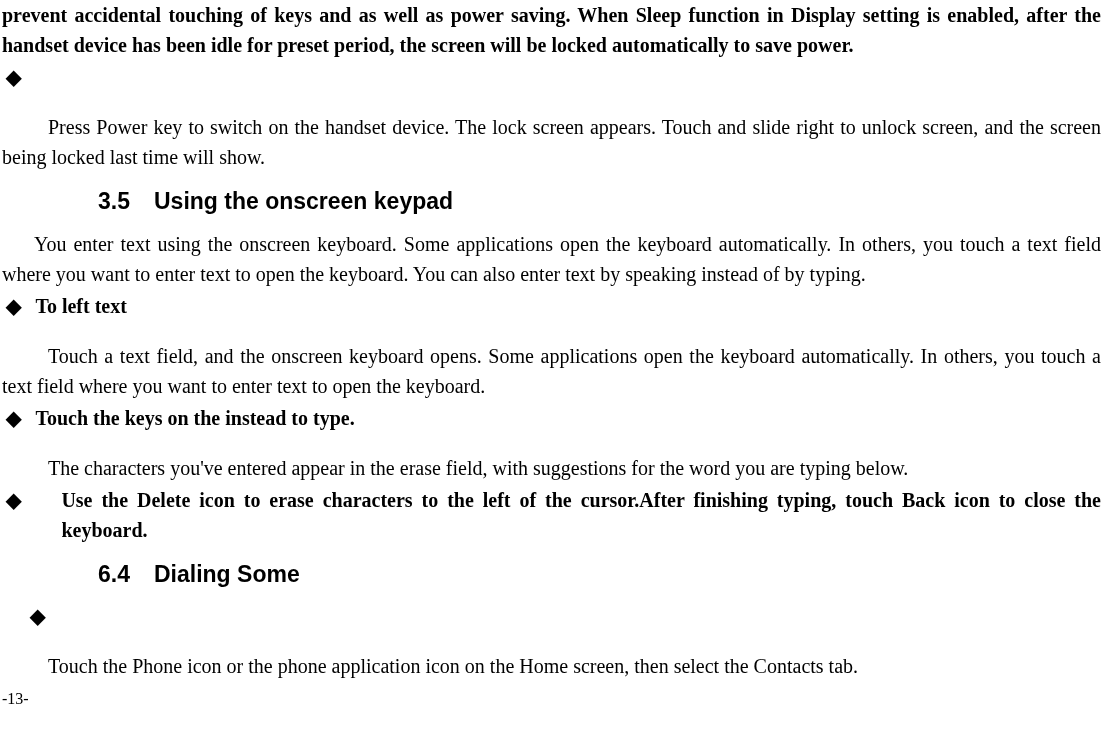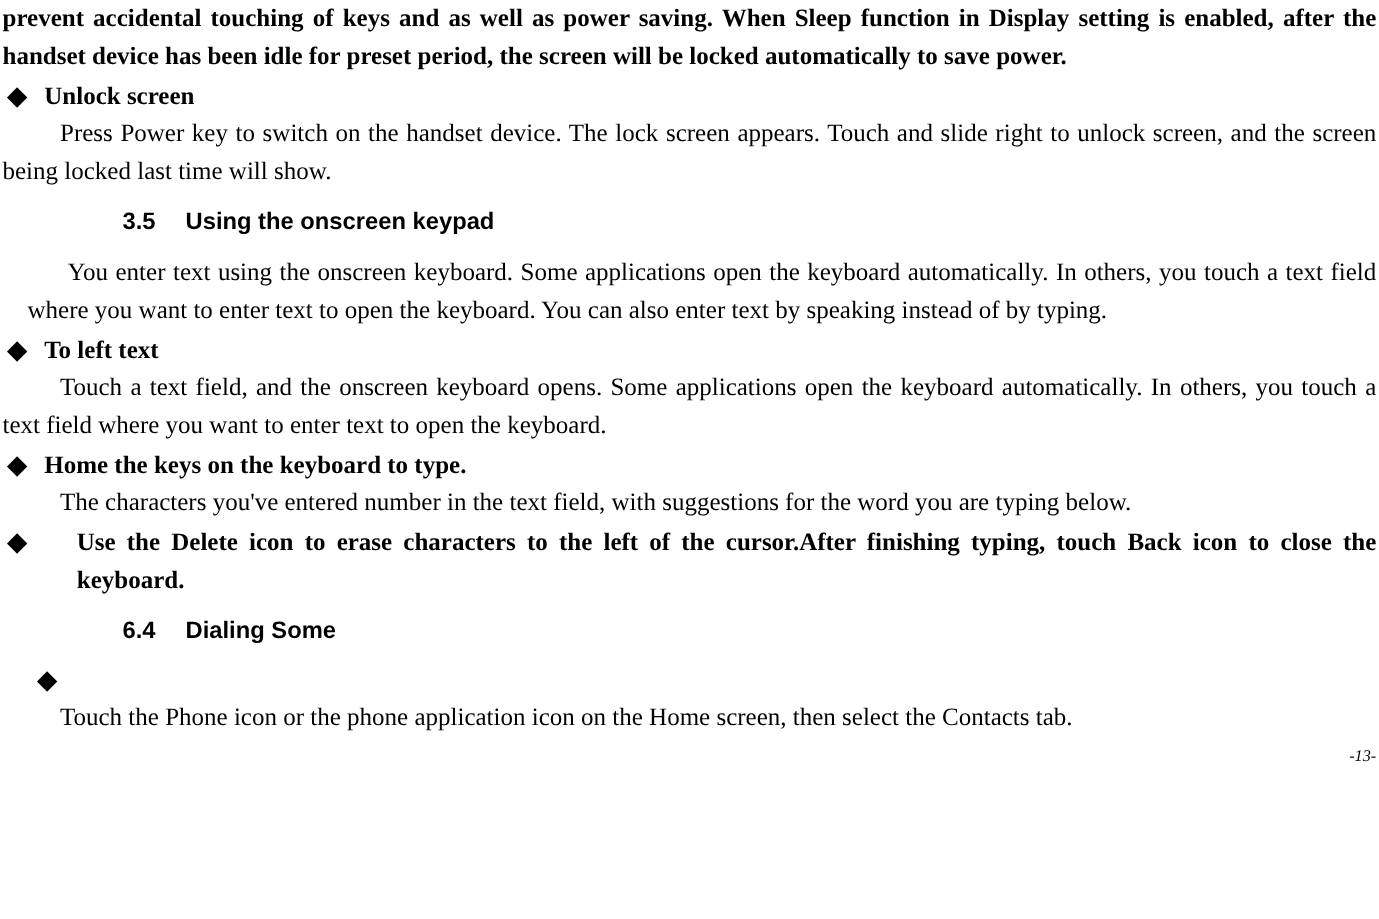--- a/index.html
+++ b/index.html
@@ -33,48 +33,48 @@
       margin-right: 14px;
       flex-shrink: 0;
     }
     .bullet-content {
       text-align: justify;
     }
     .indented {
       text-indent: 46px;
       text-align: justify;
       margin-bottom: 2px;
+      margin-top: 20px;
     }
     .section-heading {
       font-family: Arial, Helvetica, sans-serif;
       font-weight: bold;
-      font-size: 19px;
+      font-size: 23px;
       margin-left: 96px;
       margin-top: 12px;
       margin-bottom: 10px;
     }
     .section-heading .num {
       margin-right: 24px;
     }
     .bullet-indent2 {
       display: flex;
       align-items: baseline;
       font-weight: bold;
       margin-top: 2px;
     }
     .bullet-indent2 .diamond {
       margin-left: 28px;
       margin-right: 14px;
       flex-shrink: 0;
     }
     .page-num {
-      text-align: right;
-      font-size: 13px;
+      text-align: left;
+      font-size: 16px;
       margin-top: 6px;
-      font-style: italic;
     }
     .long-bullet {
       display: flex;
       align-items: flex-start;
       font-weight: bold;
       margin-top: 2px;
     }
     .long-bullet .diamond {
       margin-left: 4px;
       margin-right: 14px;
@@ -82,51 +82,49 @@
       line-height: 1.5;
     }
     .long-bullet .bullet-content {
       text-align: justify;
       flex: 1;
       margin-left: 26px;
     }
     .body-after-heading {
       text-indent: 32px;
       text-align: justify;
-      margin-left: 20px;
     }
   </style>
 </head>
 <body>
 
 <p class="para">prevent accidental touching of keys and as well as power saving. When Sleep function in Display setting is enabled, after the handset device has been idle for preset period, the screen will be locked automatically to save power.</p>
 
 <div class="bullet-line">
   <span class="diamond">◆</span>
-  <span class="bullet-content">Unlock screen</span>
 </div>
 <p class="indented">Press Power key to switch on the handset device. The lock screen appears. Touch and slide right to unlock screen, and the screen being locked last time will show.</p>
 
 <div class="section-heading">
   <span class="num">3.5</span><span>Using the onscreen keypad</span>
 </div>
 
 <p class="body-after-heading">You enter text using the onscreen keyboard. Some applications open the keyboard automatically. In others, you touch a text field where you want to enter text to open the keyboard. You can also enter text by speaking instead of by typing.</p>
 
 <div class="bullet-line">
   <span class="diamond">◆</span>
   <span class="bullet-content">To left text</span>
 </div>
 <p class="indented">Touch a text field, and the onscreen keyboard opens. Some applications open the keyboard automatically. In others, you touch a text field where you want to enter text to open the keyboard.</p>
 
 <div class="bullet-line">
   <span class="diamond">◆</span>
-  <span class="bullet-content">Home the keys on the keyboard to type.</span>
+  <span class="bullet-content">Touch the keys on the instead to type.</span>
 </div>
-<p class="indented">The characters you've entered number in the text field, with suggestions for the word you are typing below.</p>
+<p class="indented">The characters you've entered appear in the erase field, with suggestions for the word you are typing below.</p>
 
 <div class="long-bullet">
   <span class="diamond">◆</span>
   <span class="bullet-content">Use the Delete icon to erase characters to the left of the cursor.After finishing typing, touch Back icon to close the keyboard.</span>
 </div>
 
 <div class="section-heading">
   <span class="num">6.4</span><span>Dialing Some</span>
 </div>
 

